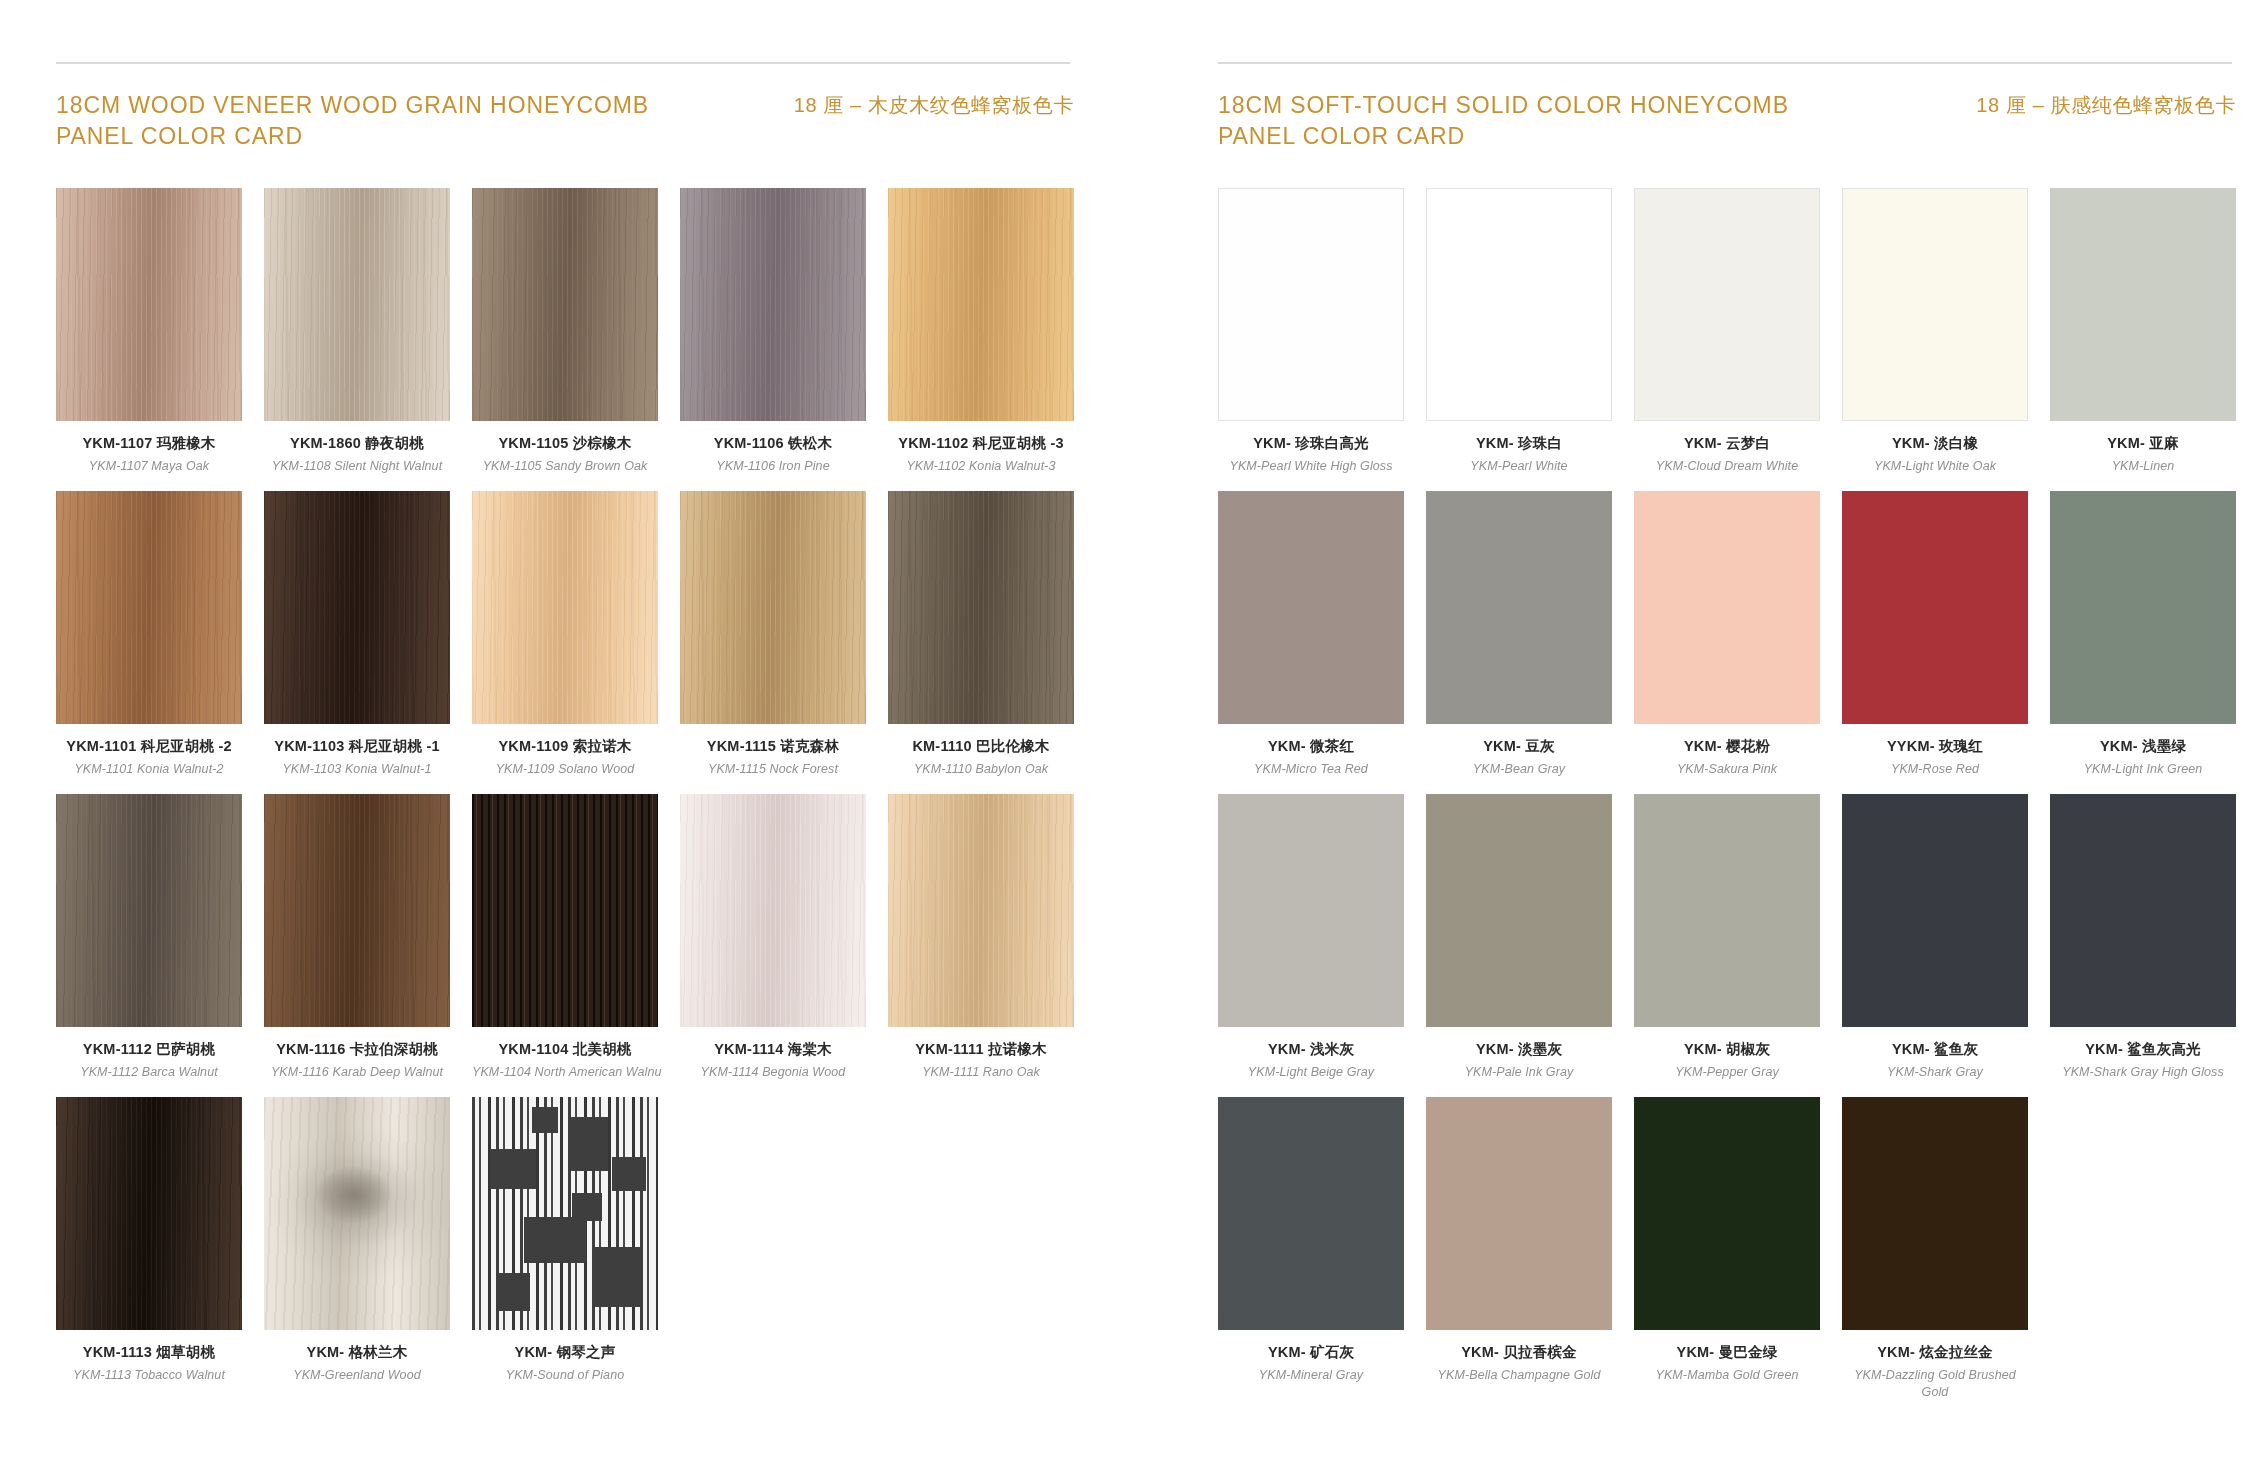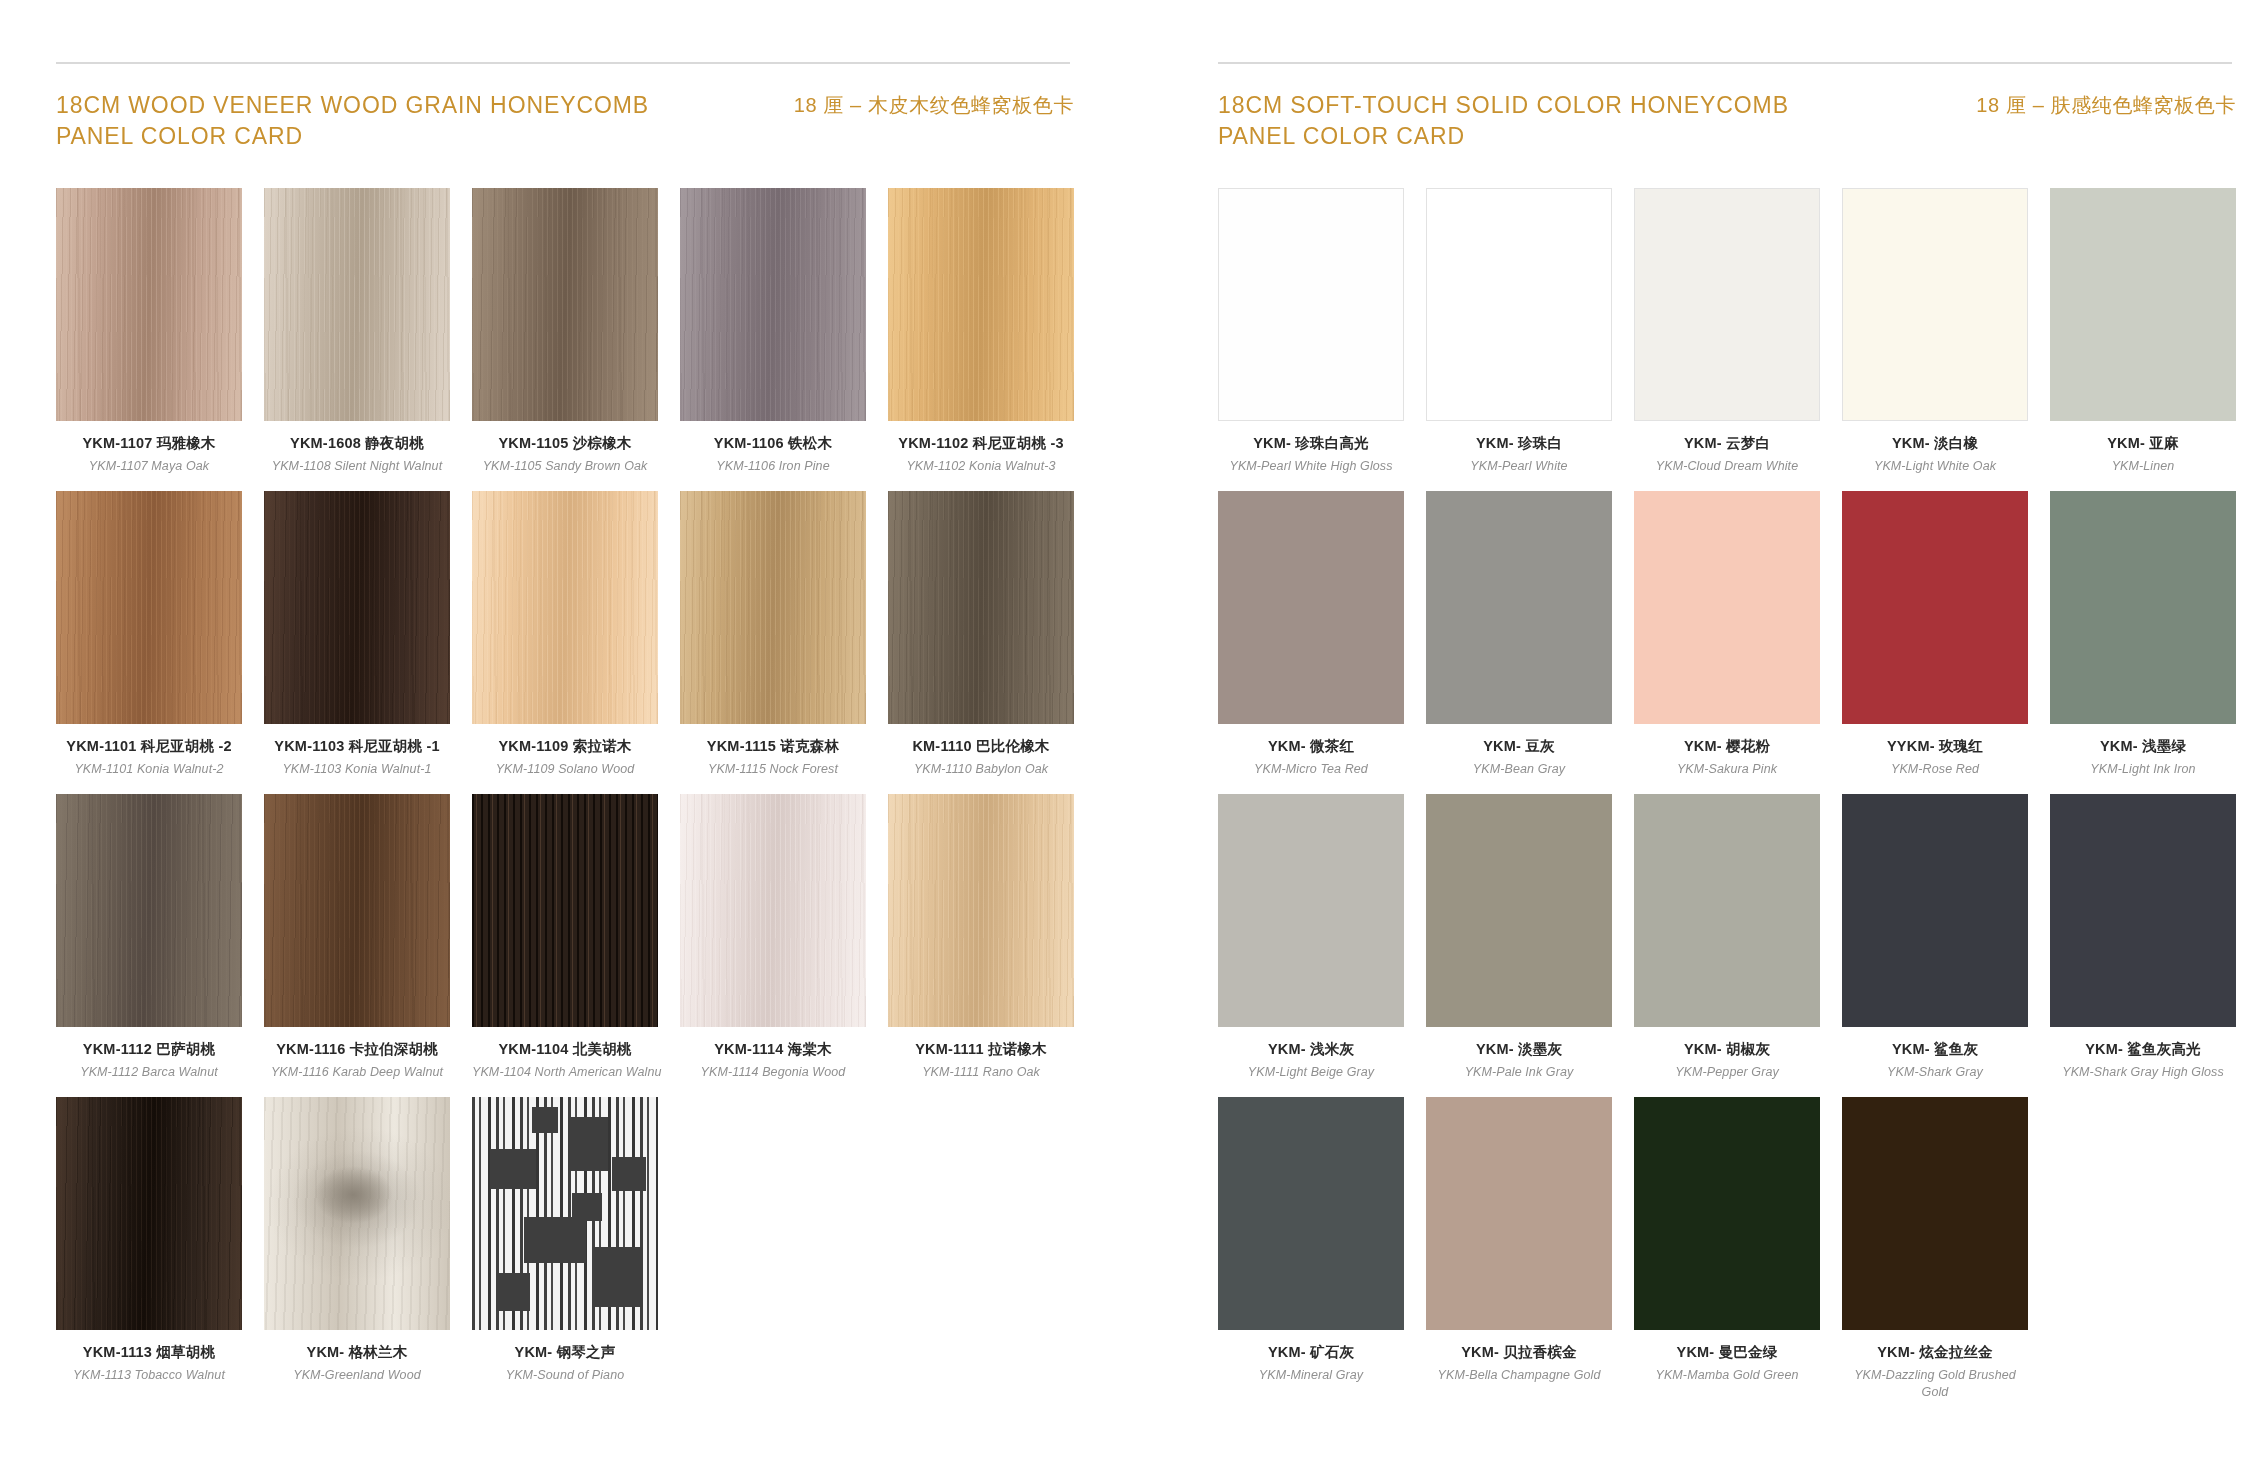--- a/index.html
+++ b/index.html
@@ -113,21 +113,21 @@
           <div class="cap">
             <div class="cap-cn">YKM-1107 玛雅橡木</div>
             <div class="cap-en">YKM-1107 Maya Oak</div>
           </div>
         </div>
         <div class="cell">
           <div class="swatch" style="background: rgb(201, 188, 172);">
             <div class="grain" style="background: repeating-linear-gradient(91deg, rgba(175, 160, 141, 0.333) 0px, rgba(175, 160, 141, 0.333) 1px, transparent 1px, transparent 7px), repeating-linear-gradient(89.4deg, rgba(175, 160, 141, 0.2) 0px, rgba(175, 160, 141, 0.2) 2px, transparent 2px, transparent 23px), repeating-linear-gradient(90deg, rgba(222, 211, 198, 0.333) 0px, rgba(222, 211, 198, 0.333) 1px, transparent 1px, transparent 5px), linear-gradient(93deg, rgb(222, 211, 198) 0%, rgb(201, 188, 172) 22%, rgb(175, 160, 141) 50%, rgb(201, 188, 172) 74%, rgb(222, 211, 198) 100%);"></div>
           </div>
           <div class="cap">
-            <div class="cap-cn">YKM-1608 静夜胡桃</div>
+            <div class="cap-cn">YKM-1860 静夜胡桃</div>
             <div class="cap-en">YKM-1108 Silent Night Walnut</div>
           </div>
         </div>
         <div class="cell">
           <div class="swatch" style="background: rgb(138, 119, 101);">
             <div class="grain" style="background: repeating-linear-gradient(91deg, rgba(110, 92, 76, 0.333) 0px, rgba(110, 92, 76, 0.333) 1px, transparent 1px, transparent 11px), repeating-linear-gradient(89.4deg, rgba(110, 92, 76, 0.2) 0px, rgba(110, 92, 76, 0.2) 2px, transparent 2px, transparent 37px), repeating-linear-gradient(90deg, rgba(160, 141, 121, 0.333) 0px, rgba(160, 141, 121, 0.333) 1px, transparent 1px, transparent 5px), linear-gradient(93deg, rgb(160, 141, 121) 0%, rgb(138, 119, 101) 22%, rgb(110, 92, 76) 50%, rgb(138, 119, 101) 74%, rgb(160, 141, 121) 100%);"></div>
           </div>
           <div class="cap">
             <div class="cap-cn">YKM-1105 沙棕橡木</div>
             <div class="cap-en">YKM-1105 Sandy Brown Oak</div>
@@ -350,21 +350,21 @@
           <div class="swatch" style="background: rgb(169, 51, 57);"></div>
           <div class="cap">
             <div class="cap-cn">YYKM- 玫瑰红</div>
             <div class="cap-en">YKM-Rose Red</div>
           </div>
         </div>
         <div class="cell">
           <div class="swatch" style="background: rgb(122, 137, 124);"></div>
           <div class="cap">
             <div class="cap-cn">YKM- 浅墨绿</div>
-            <div class="cap-en">YKM-Light Ink Iron</div>
+            <div class="cap-en">YKM-Light Ink Green</div>
           </div>
         </div>
         <div class="cell">
           <div class="swatch" style="background: rgb(188, 186, 179);"></div>
           <div class="cap">
             <div class="cap-cn">YKM- 浅米灰</div>
             <div class="cap-en">YKM-Light Beige Gray</div>
           </div>
         </div>
         <div class="cell">

